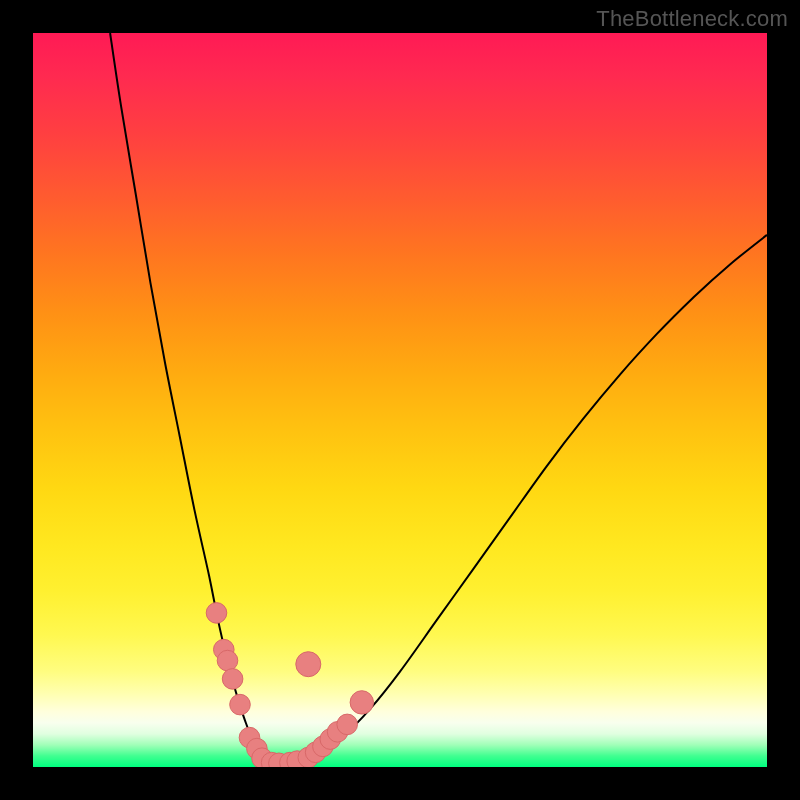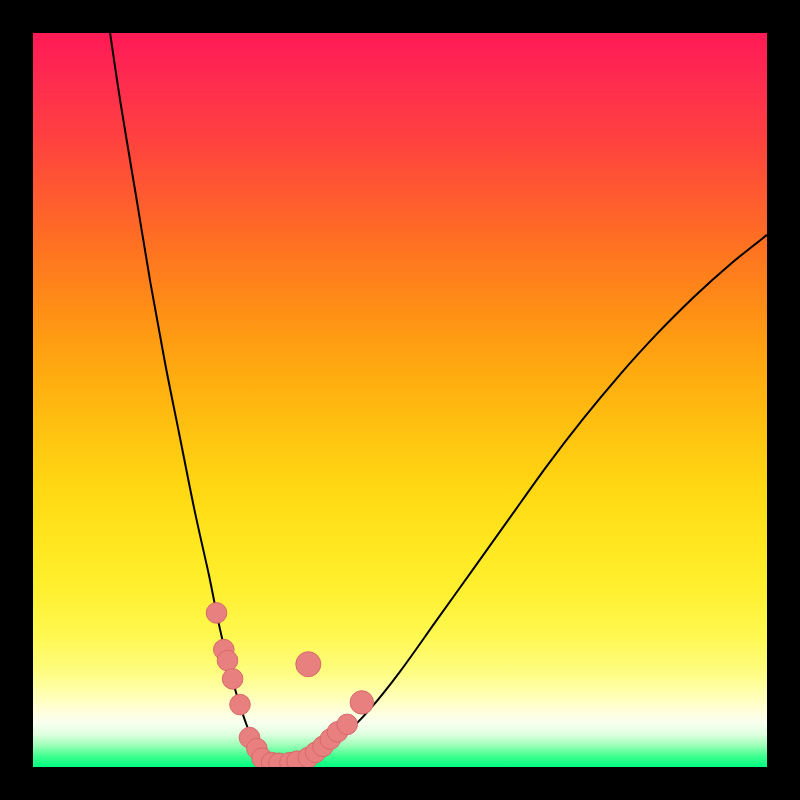--- a/index.html
+++ b/index.html
@@ -68,20 +68,21 @@
     position: absolute;
     inset: 0;
     width: 734px;
     height: 734px;
   }
 </style>
 </head>
 <body>
 
 <div class="frame">
+  <div class="watermark">TheBottleneck.com</div>
 
   <div class="plot">
     <div class="gradient-bg"></div>
 
     <svg class="curve" viewBox="0 0 734 734" preserveAspectRatio="none">
       <path id="curve-path" fill="none" stroke="#000000" stroke-width="2" d="M 77.1 0.0 C 78.9 12.2, 83.8 46.5, 88.1 73.4 C 92.4 100.3, 97.9 132.1, 102.8 161.5 C 107.7 190.8, 112.5 221.4, 117.4 249.6 C 122.3 277.7, 127.2 304.6, 132.1 330.3 C 137.0 356.0, 141.9 379.2, 146.8 403.7 C 151.7 428.2, 156.6 453.9, 161.5 477.1 C 166.4 500.3, 172.5 526.0, 176.2 543.2 C 179.8 560.3, 181.1 568.2, 183.5 579.9 C 185.9 591.5, 188.4 602.5, 190.8 612.9 C 193.3 623.3, 195.7 633.1, 198.2 642.3 C 200.6 651.4, 203.1 660.0, 205.5 667.9 C 208.0 675.9, 210.4 683.2, 212.9 690.0 C 215.3 696.7, 217.8 703.2, 220.2 708.3 C 222.6 713.4, 224.5 717.1, 227.5 720.8 C 230.6 724.5, 234.9 728.7, 238.6 730.3 C 242.2 731.9, 245.3 730.7, 249.6 730.3 C 253.8 730.0, 259.3 729.4, 264.2 728.1 C 269.1 726.9, 271.6 726.9, 278.9 723.0 C 286.3 719.1, 298.5 712.6, 308.3 704.6 C 318.1 696.7, 327.9 686.3, 337.6 675.3 C 347.4 664.3, 356.0 653.3, 367.0 638.6 C 378.0 623.9, 391.5 604.3, 403.7 587.2 C 415.9 570.1, 428.2 552.9, 440.4 535.8 C 452.6 518.7, 464.9 501.6, 477.1 484.4 C 489.3 467.3, 501.6 449.6, 513.8 433.1 C 526.0 416.5, 538.3 400.6, 550.5 385.4 C 562.7 370.1, 575.0 355.4, 587.2 341.3 C 599.4 327.2, 611.7 313.8, 623.9 300.9 C 636.1 288.1, 648.4 275.9, 660.6 264.2 C 672.8 252.6, 685.1 241.6, 697.3 231.2 C 709.5 220.8, 727.9 206.7, 734.0 201.9"></path>
       <g id="markers">
           <circle cx="183.5" cy="579.9" r="10.3" fill="#e88080" stroke="#d86868" stroke-width="1"></circle>
           <circle cx="190.8" cy="616.6" r="10.3" fill="#e88080" stroke="#d86868" stroke-width="1"></circle>
           <circle cx="194.5" cy="627.6" r="10.3" fill="#e88080" stroke="#d86868" stroke-width="1"></circle>

